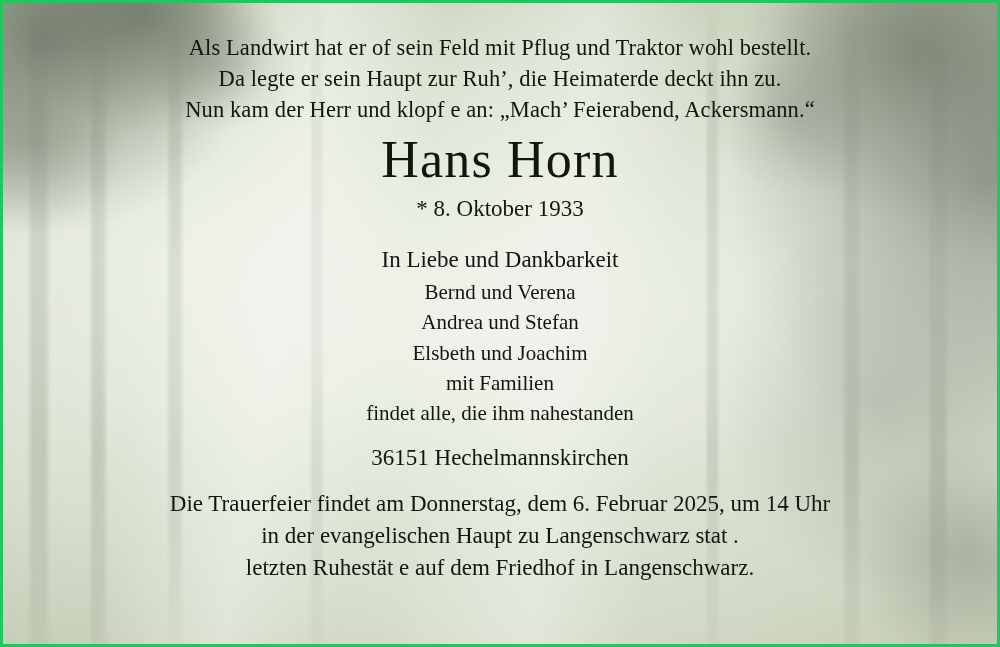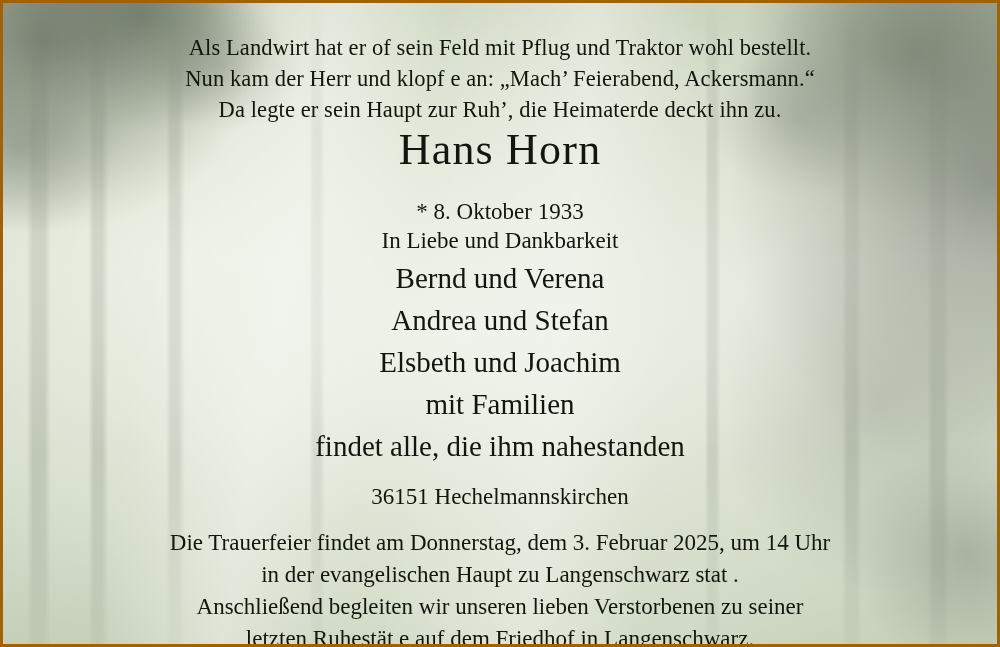--- a/index.html
+++ b/index.html
@@ -9,21 +9,21 @@
   }
   body {
     font-family: "Liberation Serif", serif;
   }
   .obituary {
     position: relative;
     width: 1000px;
     height: 647px;
     overflow: hidden;
     box-sizing: border-box;
-    border: 3px solid #a16207;
+    border: 3px solid #22c55e;
     background: #e9ecdf;
   }
   
   .bg-layer {
     position: absolute;
     inset: 0;
     pointer-events: none;
   }
   .bg-base {
     background:
@@ -93,41 +93,42 @@
     display: flex;
     flex-direction: column;
   }
   .verse {
     font-size: 22.5px;
     line-height: 1.37;
     letter-spacing: 0.1px;
   }
   .verse div { white-space: nowrap; }
   .name {
-    margin-top: 2px;
-    font-size: 44px;
+    margin-top: 8px;
+    font-size: 52px;
     letter-spacing: 1.2px;
     line-height: 1.05;
   }
   .dates {
-    margin-top: 25px;
+    margin-top: 8px;
     font-size: 23px;
     display: flex;
     justify-content: center;
     gap: 46px;
     flex-direction: column;
   }
   .dates span { white-space: nowrap; }
   .tribute {
+    margin-top: 22px;
     font-size: 23px;
     line-height: 1.42;
   }
   .tribute div { white-space: nowrap; }
   .tribute .family {
-    font-size: 29px;
+    font-size: 21px;
     line-height: 1.45;
     font-family: Liberation Serif, serif;
   }
   .place {
     margin-top: 16px;
     font-size: 23px;
   }
   .ceremony {
     margin-top: 17px;
     font-size: 23px;
@@ -144,22 +145,22 @@
   <div class="bg-layer bg-trunks"></div>
   <div class="bg-layer bg-foliage-tl"></div>
   <div class="bg-layer bg-foliage-r"></div>
   <div class="bg-layer bg-haze"></div>
   <div class="bg-layer bg-veil"></div>
 
   <div class="content">
 
     <div class="verse">
       <div>Als Landwirt hat er of  sein Feld mit Pflug und Traktor wohl bestellt.</div>
+      <div>Da legte er sein Haupt zur Ruh’, die Heimaterde deckt ihn zu.</div>
       <div>Nun kam der Herr und klopf e an: „Mach’ Feierabend, Ackersmann.“</div>
-      <div>Da legte er sein Haupt zur Ruh’, die Heimaterde deckt ihn zu.</div>
     </div>
 
     <div class="name">Hans Horn</div>
 
     <div class="dates">
       <span>* 8. Oktober 1933</span>
     </div>
 
     <div class="tribute">
       <div>In Liebe und Dankbarkeit</div>
@@ -168,20 +169,19 @@
         <div>Andrea und Stefan</div>
         <div>Elsbeth und Joachim</div>
         <div>mit Familien</div>
         <div>findet alle, die ihm nahestanden</div>
       </div>
     </div>
 
     <div class="place">36151 Hechelmannskirchen</div>
 
     <div class="ceremony">
-      <div>Die Trauerfeier findet am Donnerstag, dem 3. Februar 2025, um 14 Uhr</div>
+      <div>Die Trauerfeier findet am Donnerstag, dem 6. Februar 2025, um 14 Uhr</div>
       <div>in der evangelischen Haupt zu Langenschwarz stat .</div>
-      <div>Anschließend begleiten wir unseren lieben Verstorbenen zu seiner</div>
       <div>letzten Ruhestät e auf dem Friedhof in Langenschwarz.</div>
     </div>
 
   </div>
 </div>
 
 </body></html>

